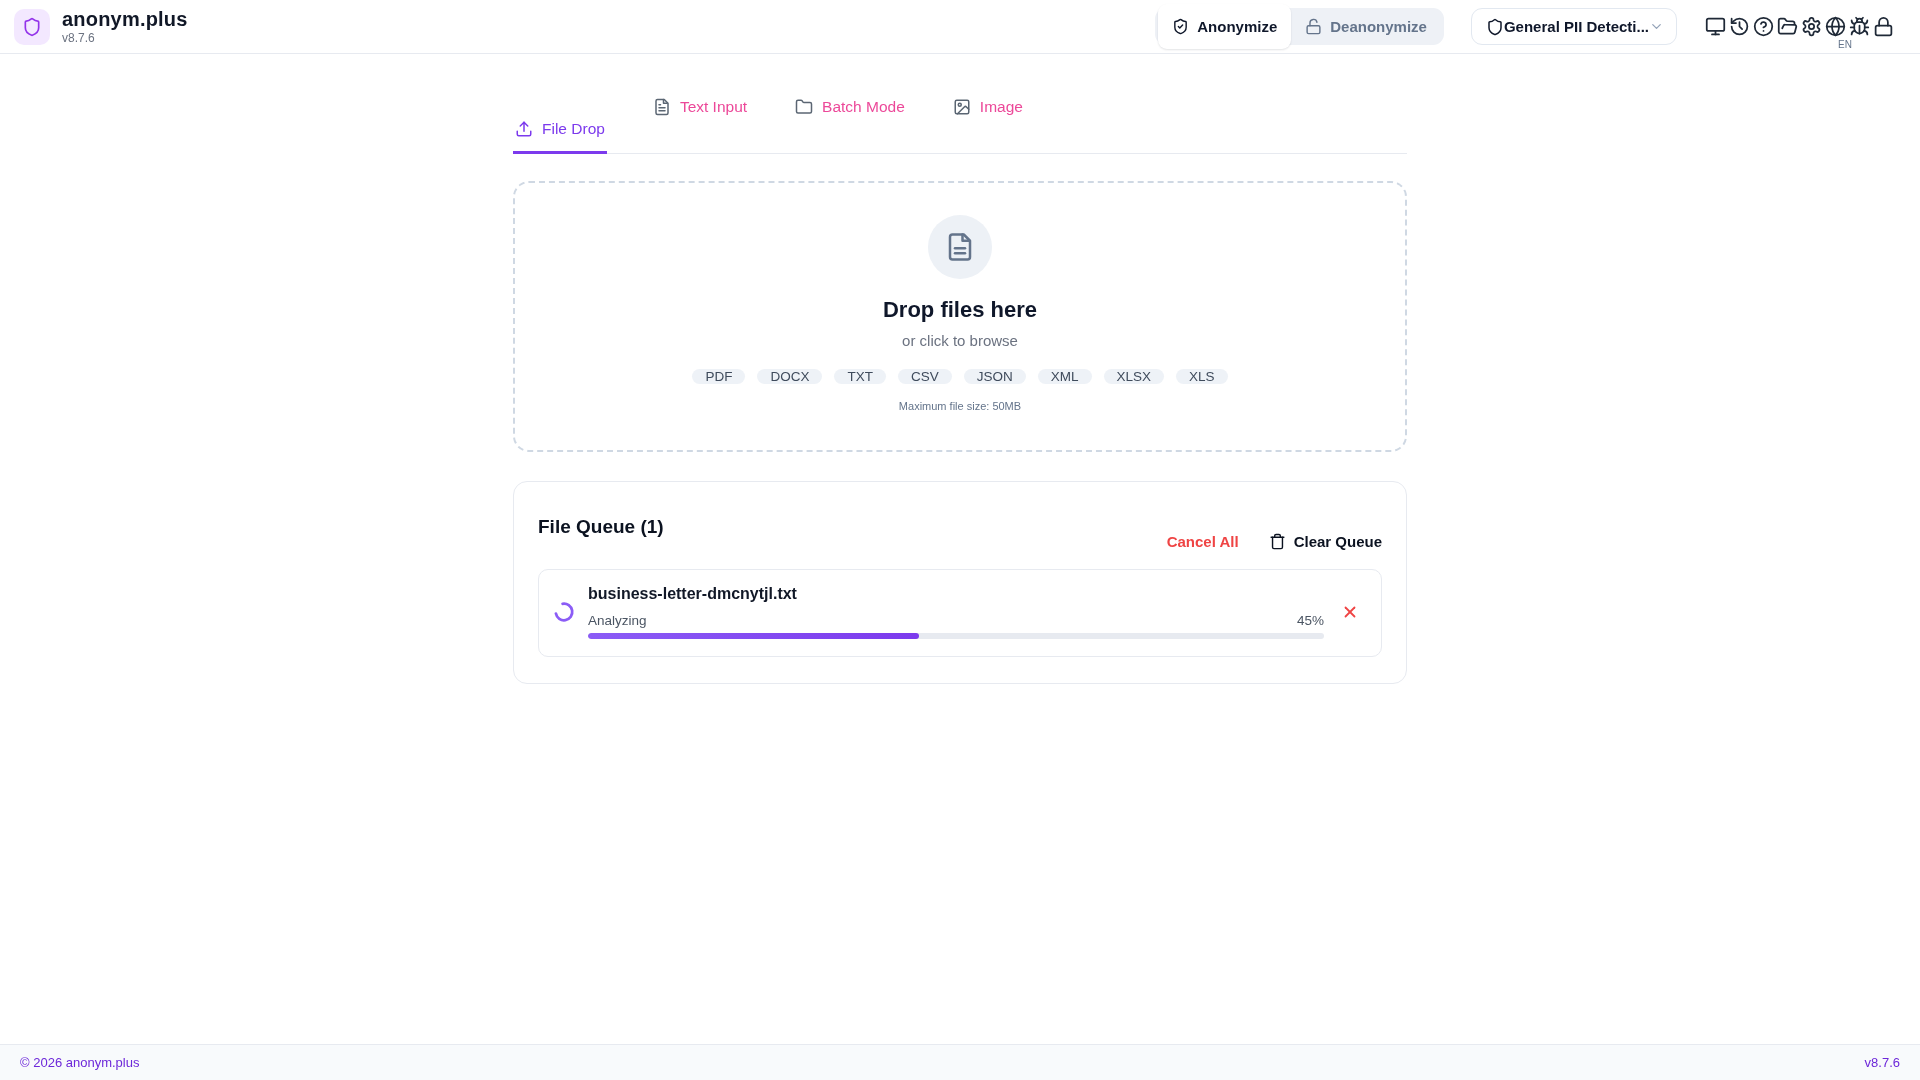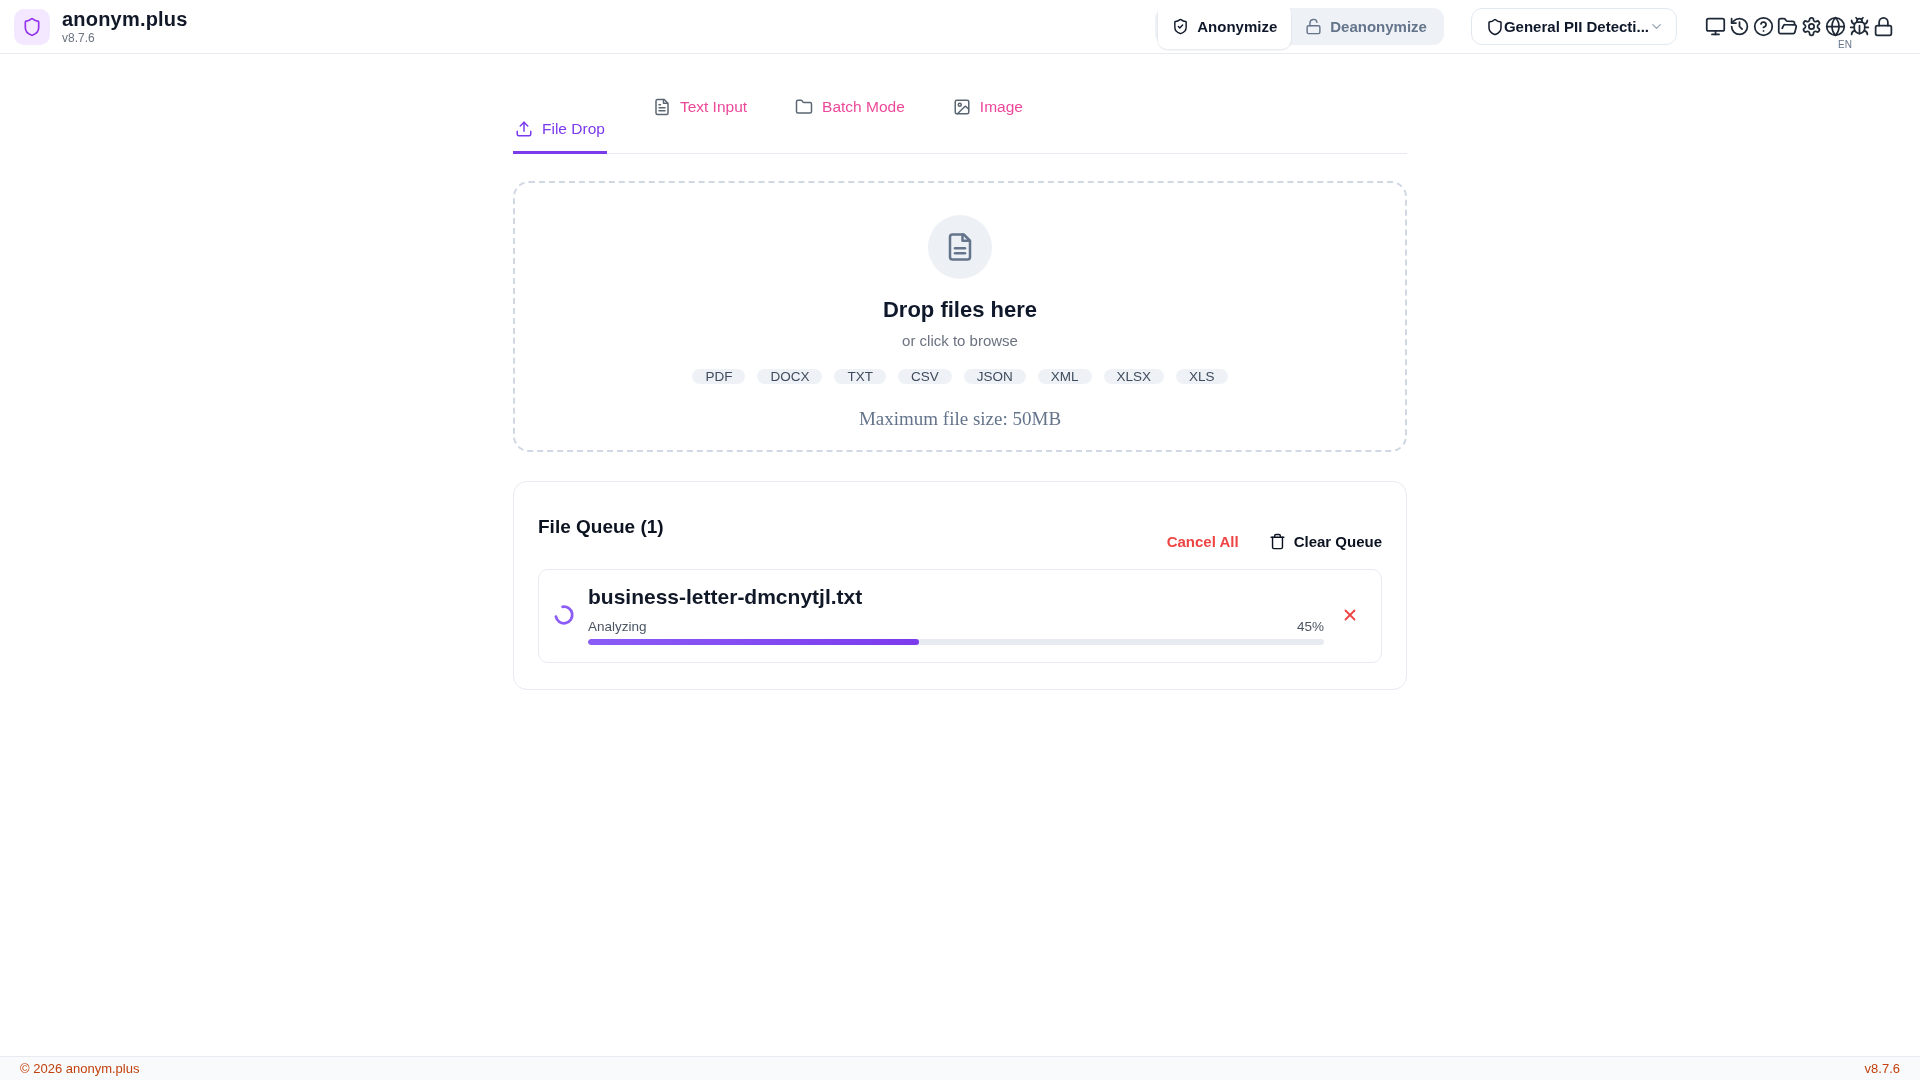--- a/index.html
+++ b/index.html
@@ -73,21 +73,21 @@
     width:64px; height:64px; border-radius:50%; background:#edf1f6;
     display:flex; align-items:center; justify-content:center; color:#64748b;
   }
   .dz-title{ margin-top:18px; font-size:22px; font-weight:600; color:#0f172a; }
   .dz-sub{ margin-top:9px; font-size:15px; color:#6b7280; }
   .badge-row{ margin-top:20px; display:flex; gap:12px; }
   .badge{
     background:#eef2f7; color:#3f4b5c; font-size:13.5px; font-weight:500;
     padding:0 13px; border-radius:999px;
   }
-  .dz-max{ margin-top:24px; font-size:19px; color:#64748b;font-family:Liberation Serif, serif; }
+  .dz-max{ margin-top:16px; font-size:11px; color:#64748b; }
 
   
   .queue-card{
     margin-top:29px; border:1px solid #e7eaf0; border-radius:14px; padding:22px 24px 26px;
     background:#fff;
   }
   .queue-header{ display:flex; align-items:center; justify-content:space-between; }
   .queue-title{ font-size:19px; font-weight:700; color:#0b1220; }
   .queue-actions{ display:flex; align-items:center; gap:30px;margin-top:29px; }
   .cancel-all{
@@ -99,21 +99,21 @@
     display:flex; align-items:center; gap:8px; font-size:15px; font-weight:600; color:#0b1220;
   }
   .file-item{
     margin-top:19px; border:1px solid #e7eaf0; border-radius:10px; padding:15px 18px 17px 14px;
     display:flex; align-items:center; gap:13px;
   }
   .spinner{ width:22px; height:22px; color:var(--accent-light); flex:0 0 auto; }
   .spinner svg{ animation:spin 1.1s linear infinite; transform-origin:50% 50%; }
   @keyframes spin{ to{ transform:rotate(360deg);} }
   .file-body{ flex:1 1 auto; min-width:0; }
-  .file-name{ font-size:21px; font-weight:600; color:#111827; }
+  .file-name{ font-size:16px; font-weight:600; color:#111827; }
   .file-meta{ margin-top:4px; display:flex; align-items:center; gap:8px; font-size:13px; color:#6b7280; }
   .file-status{ color:var(--accent); font-weight:500; }
   .meta-sep{ color:#9aa4b2; font-size:11px; }
   .progress-labels{
     margin-top:10px; display:flex; justify-content:space-between;
     font-size:13.5px; color:#4b5563;
   }
   .progress-track{
     margin-top:5px; height:6px; background:#e7eaf0; border-radius:999px; overflow:hidden;
   }
@@ -121,24 +121,24 @@
     height:100%; width:0%; border-radius:999px;
     background:linear-gradient(90deg,#8b5cf6,#7c3aed);
   }
   .remove-btn{
     border:none; background:transparent; cursor:pointer; color:var(--danger);
     width:26px; height:26px; display:flex; align-items:center; justify-content:center; flex:0 0 auto;
   }
 
   
   .app-footer{
-    position:absolute; left:0; right:0; bottom:0; height:24px;
+    position:absolute; left:0; right:0; bottom:0; height:36px;
     background:#f8fafc; border-top:1px solid #e7eaf0;
     display:flex; align-items:center; justify-content:space-between;
-    padding:0 20px; font-size:13px; color:#c2410c;
+    padding:0 20px; font-size:13px; color:#6d28d9;
   }
 
   svg{ display:block; }
 </style>
 </head>
 <body>
 
 <header class="app-header">
   <div class="brand">
     <div class="logo-box">

